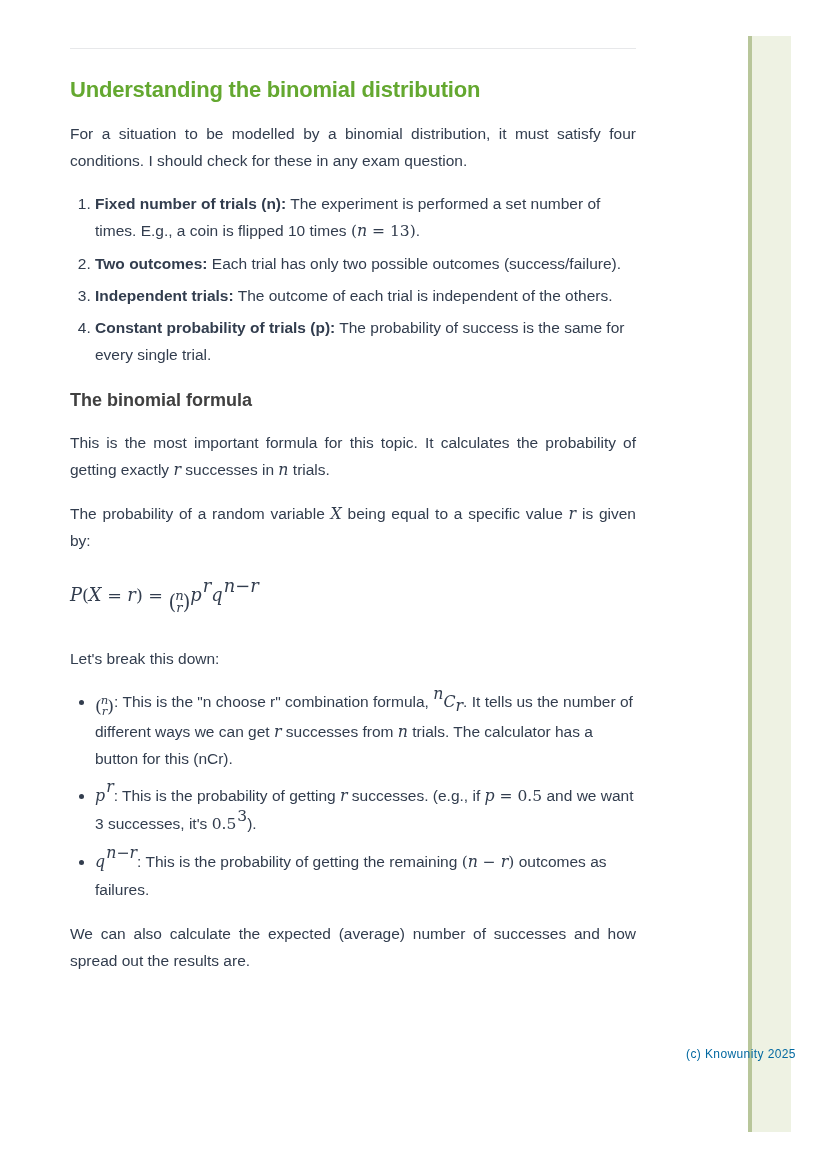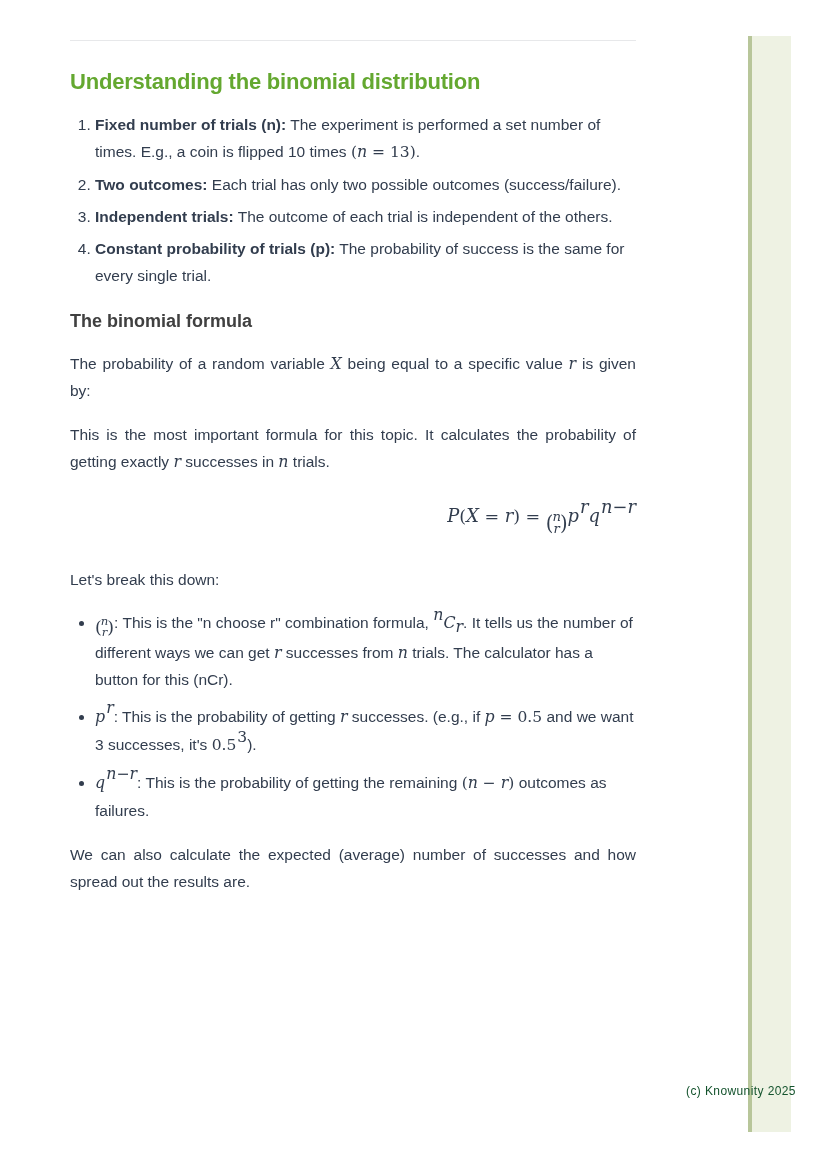--- a/index.html
+++ b/index.html
@@ -14,30 +14,30 @@
   }
   .ribbon{
     position:absolute;
     left:748px;top:36px;
     width:39px;height:1096px;
     background:#eef2e3;
     border-left:4px solid #b8c69a;
   }
   .watermark{
     position:absolute;
-    left:686px;top:1084px;
+    left:686px;top:1047px;
     font-size:12px;
     letter-spacing:0.4px;
-    color:#14532d;
+    color:#0369a1;
     z-index:5;
     white-space:nowrap;
   }
   .content{
     position:absolute;
-    left:70px;top:0;
+    left:70px;top:8px;
     width:566px;
   }
   hr.top-divider{
     border:none;
     border-top:1px solid #e7e8ea;
     margin:40px 0 0 0;
   }
   h1{
     margin:28px 0 0 0;
     font-size:22px;
@@ -80,49 +80,50 @@
   .binom .bparen{font-size:1.12em;line-height:1;}
   .binom .bstack{
     display:inline-flex;flex-direction:column;align-items:center;
     font-size:0.74em;line-height:0.92;
     margin:0 -1px;
     transform:translateY(-0.05em);
   }
   .ncr{white-space:nowrap;}
   .formula{
     margin:30px 0;
-    text-align:right;
+    text-align:left;
     font-size:17.5px;
     color:#323d4e;
   }
   .formula .binom{vertical-align:-0.45em;}
 </style>
 </head>
 <body>
 
 <div class="ribbon"></div>
 <div class="watermark">(c) Knowunity 2025</div>
 
 <div class="content">
   <hr class="top-divider">
 
   <h1>Understanding the binomial distribution</h1>
 
+  <p class="justify">For a situation to be modelled by a binomial distribution, it must satisfy four conditions. I should check for these in any exam question.</p>
 
   <ol>
     <li><b class="lead">Fixed number of trials (n):</b> The experiment is performed a set number of times. E.g., a coin is flipped 10 times <span class="mn">(</span><span class="mi">n</span><span class="mn"> = 13)</span>.</li>
     <li><b class="lead">Two outcomes:</b> Each trial has only two possible outcomes (success/failure).</li>
     <li><b class="lead">Independent trials:</b> The outcome of each trial is independent of the others.</li>
     <li><b class="lead">Constant probability of trials (p):</b> The probability of success is the same for every single trial.</li>
   </ol>
 
   <h2>The binomial formula</h2>
 
+  <p class="justify">This is the most important formula for this topic. It calculates the probability of getting exactly <span class="mi">r</span> successes in <span class="mi">n</span> trials.</p>
   <p class="justify">The probability of a random variable <span class="mi">X</span> being equal to a specific value <span class="mi">r</span> is given by:</p>
-  <p class="justify">This is the most important formula for this topic. It calculates the probability of getting exactly <span class="mi">r</span> successes in <span class="mi">n</span> trials.</p>
 
   <div class="formula"><span class="mi">P</span><span class="mn">(</span><span class="mi">X</span><span class="mn"> = </span><span class="mi">r</span><span class="mn">) = </span><span class="binom">
         <span class="bparen mn">(</span>
         <span class="bstack">
           <span class="mi">n</span>
           <span class="mi">r</span>
         </span>
         <span class="bparen mn">)</span>
       </span><span class="msup"><span class="mi">p</span><sup class="mi">r</sup></span><span class="msup"><span class="mi">q</span><sup class="mi">n−r</sup></span></div>
 

